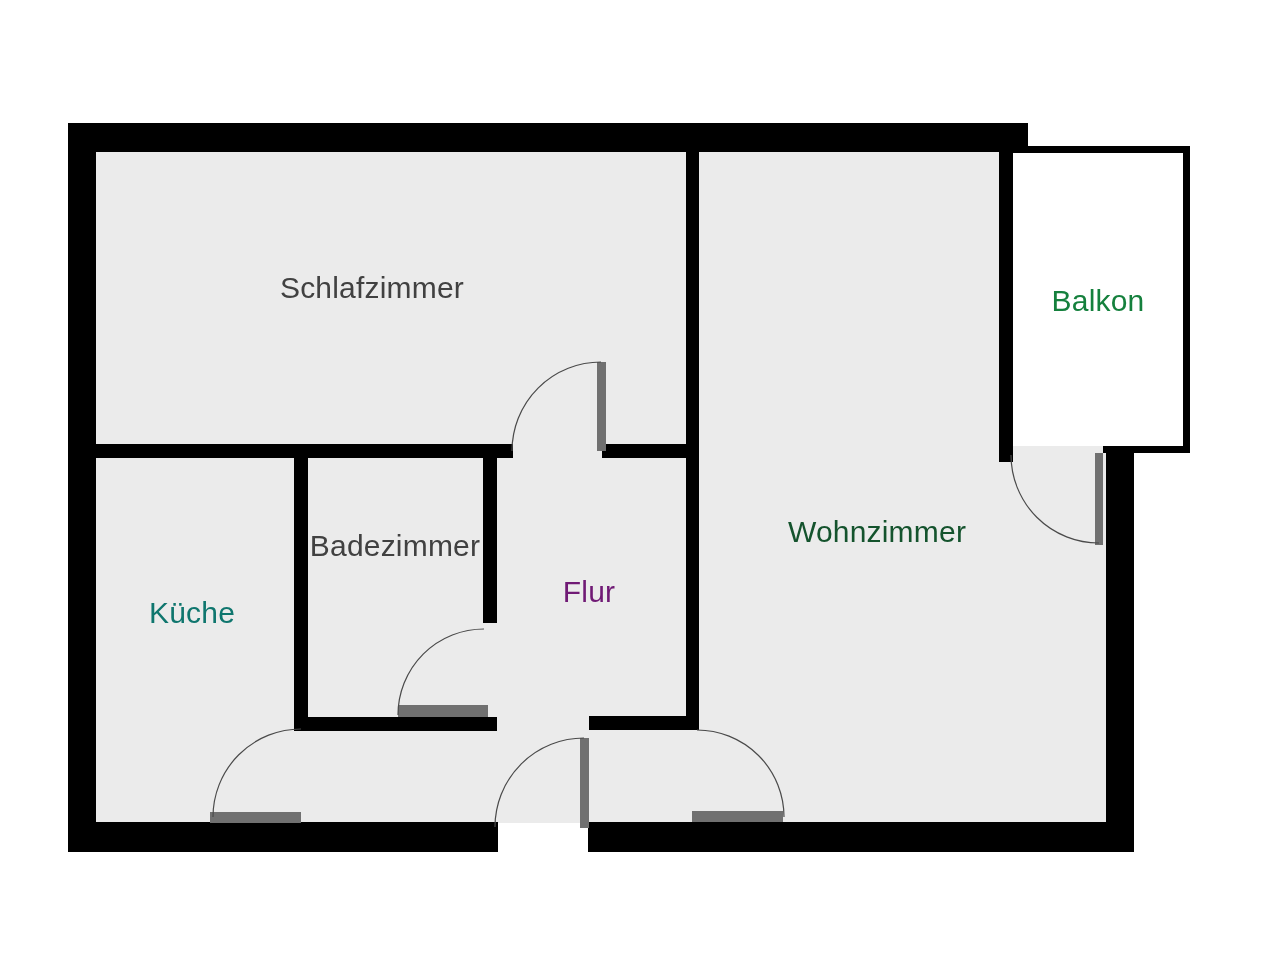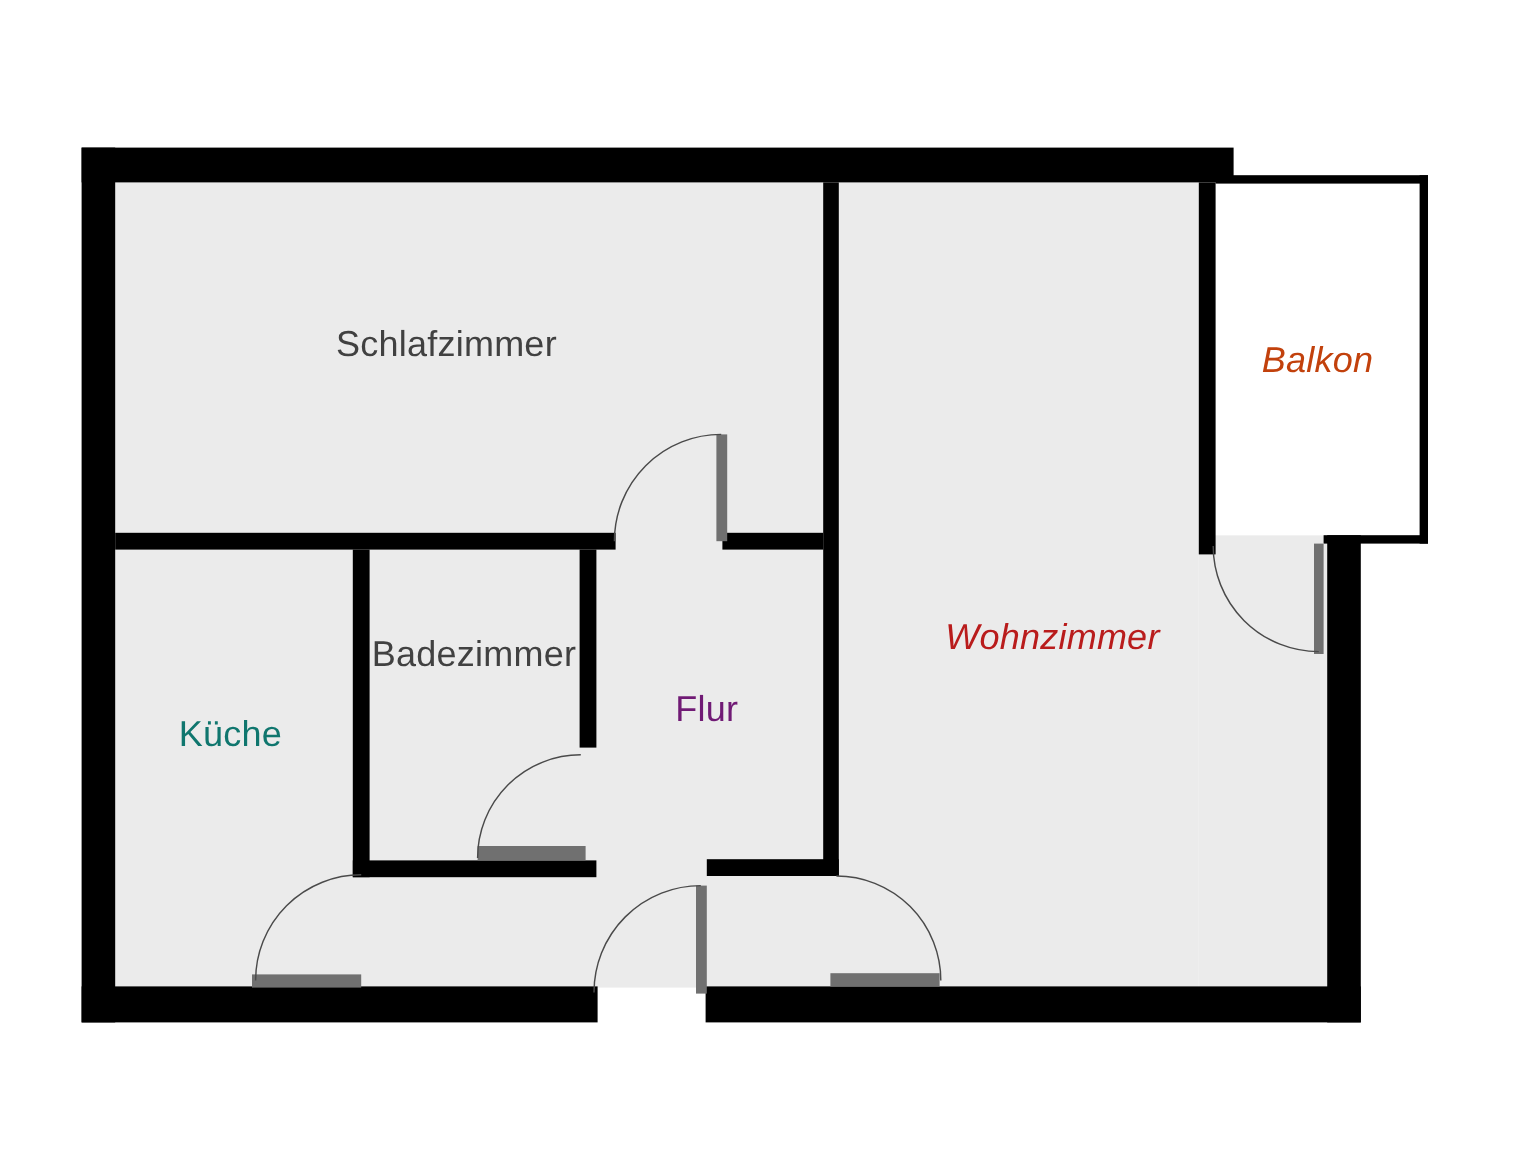--- a/index.html
+++ b/index.html
@@ -68,15 +68,15 @@
     <div class="abs door-leaf" style="left: 597px; top: 362px; width: 9px; height: 89px; background: rgb(112, 112, 112);"></div>
     <div class="abs door-leaf" style="left: 398px; top: 705px; width: 90px; height: 12px; background: rgb(112, 112, 112);"></div>
     <div class="abs door-leaf" style="left: 210px; top: 812px; width: 91px; height: 11px; background: rgb(112, 112, 112);"></div>
     <div class="abs door-leaf" style="left: 580px; top: 738px; width: 9px; height: 90px; background: rgb(112, 112, 112);"></div>
     <div class="abs door-leaf" style="left: 692px; top: 811px; width: 91px; height: 11px; background: rgb(112, 112, 112);"></div>
     <div class="abs door-leaf" style="left: 1095px; top: 453px; width: 8px; height: 92px; background: rgb(112, 112, 112);"></div>
     <div class="room-label" style="left: 372px; top: 288px; color: rgb(65, 65, 65);">Schlafzimmer</div>
     <div class="room-label" style="left: 192px; top: 613px; color: #0f766e;">Küche</div>
     <div class="room-label" style="left: 395px; top: 546px; color: rgb(65, 65, 65);">Badezimmer</div>
     <div class="room-label" style="left: 589px; top: 592px; color: #701a75;">Flur</div>
-    <div class="room-label" style="left: 877px; top: 532px; color: #b91c1c; font-style: italic;">Wohnzimmer</div>
-    <div class="room-label" style="left: 1098px; top: 301px; color: #c2410c; font-style: italic;">Balkon</div>
+    <div class="room-label" style="left: 877px; top: 532px; color: #14532d;">Wohnzimmer</div>
+    <div class="room-label" style="left: 1098px; top: 301px; color: #15803d;">Balkon</div>
   </div>
 
 </body></html>

